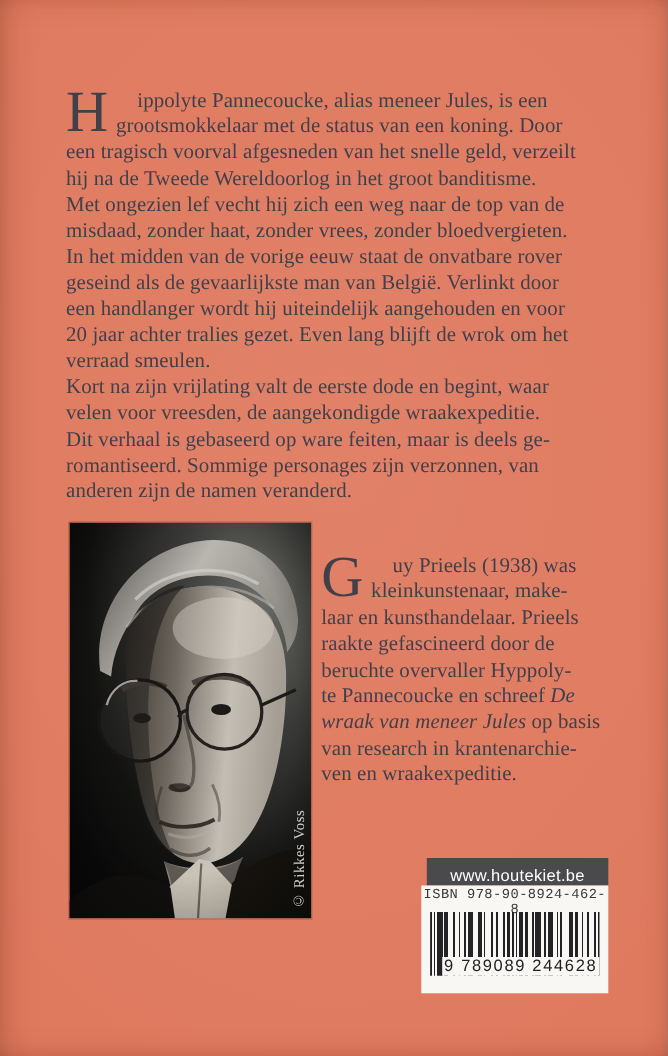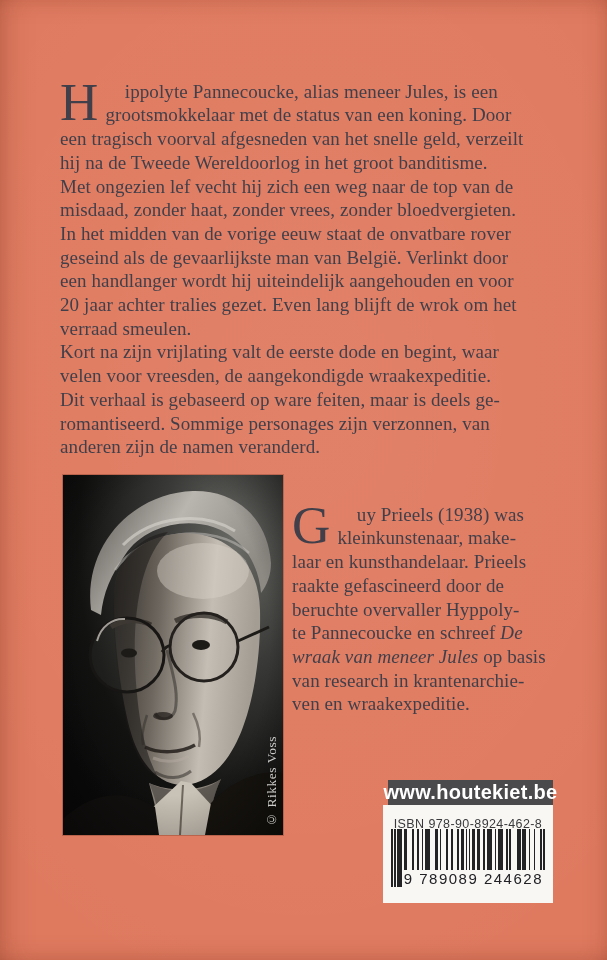--- a/index.html
+++ b/index.html
@@ -51,32 +51,32 @@
     color:var(--credit_text);
     font-size:13.5px;
     letter-spacing:0.5px;
     opacity:0.92;
   }
   .panel-header{
     position:absolute;left:388px;top:780px;width:165px;height:25px;
     background:var(--panel_header_bg);
     color:var(--panel_header_text);
     font-family:"Liberation Sans","DejaVu Sans",sans-serif;
-    font-weight:bold;font-size:20px;
-    display:flex;align-items:center;justify-content:center;
+    font-weight:normal;font-size:15px;
+    display:flex;align-items:flex-end;justify-content:center;
     letter-spacing:0.3px;
   }
   .panel-body{
     position:absolute;left:383px;top:805px;width:170px;height:98px;
     background:var(--panel_bg);
   }
   .isbn{
-    margin-top:12px;
+    margin-top:1px;
     text-align:center;
-    font-family:Liberation Sans, sans-serif;
+    font-family:Liberation Mono, monospace;
     font-size:12.5px;
     color:#3a3a3c;
     letter-spacing:0.4px;
   }
   .barcode-wrap{
     position:absolute;left:8px;right:8px;top:24px;height:58px;
   }
   .barcode-wrap svg{display:block;width:100%;height:100%;}
   .digits{
     position:absolute;left:0;right:0;bottom:1px;

